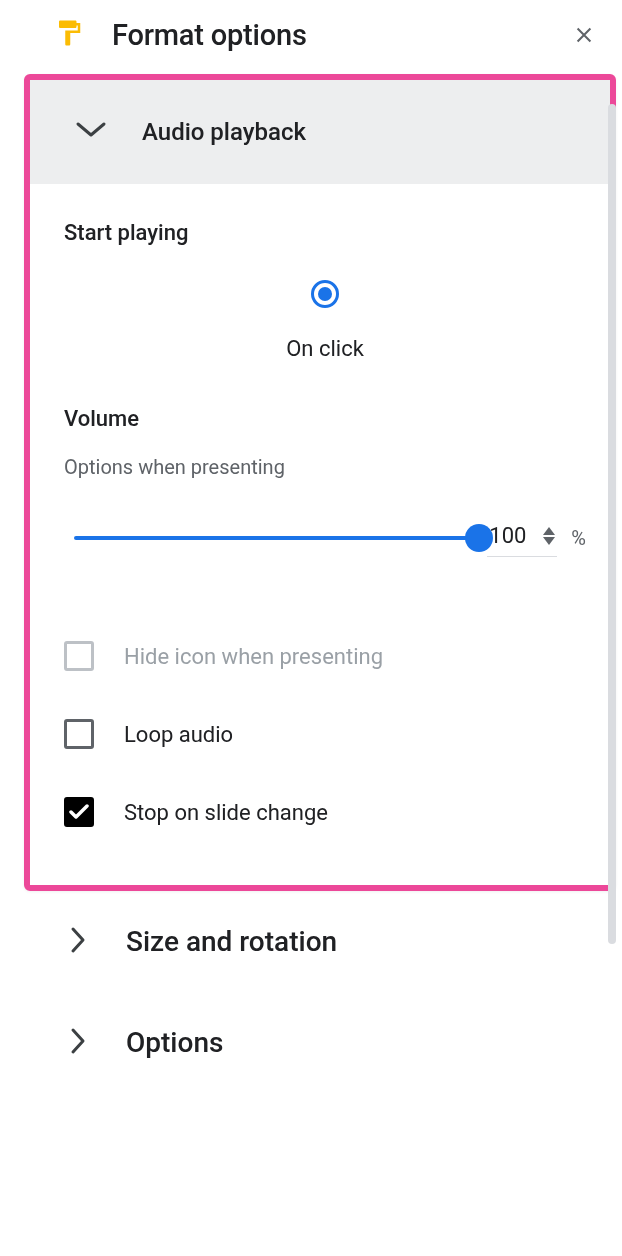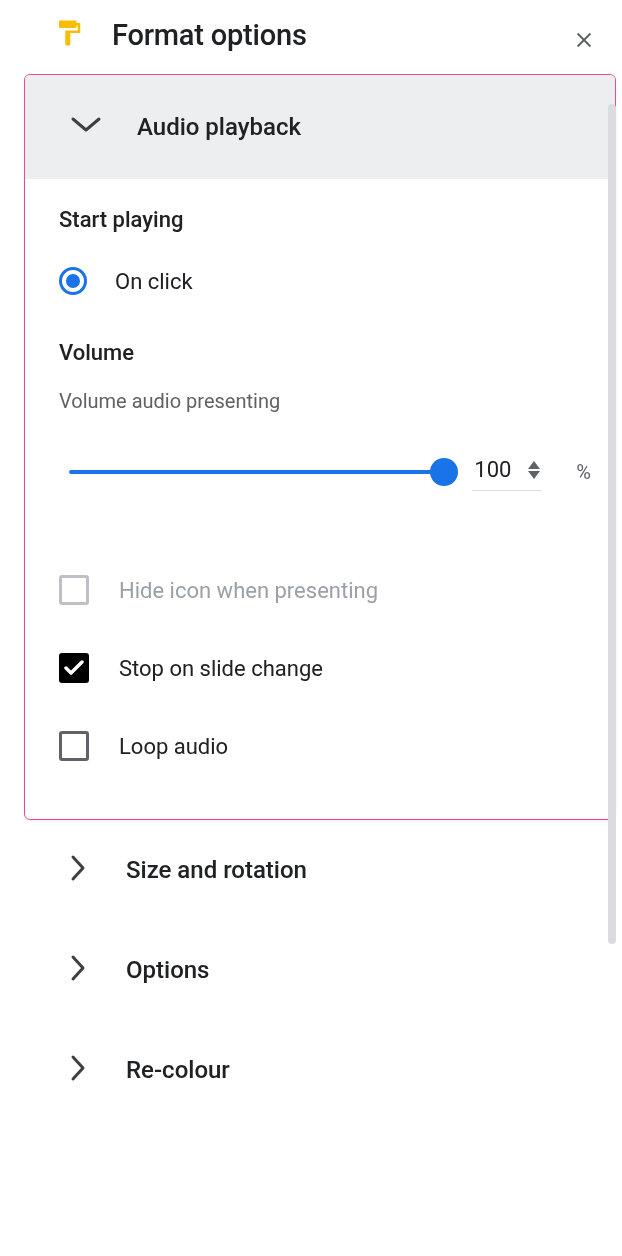--- a/index.html
+++ b/index.html
@@ -20,41 +20,41 @@
       background: #dadce0;
       border-radius: 4px;
     }
     .panel {
       width: 600px;
       margin-left: 20px;
       background: #fff;
     }
     .header {
       display: flex;
-      align-items: flex-end;
+      align-items: center;
       padding: 18px 24px 22px 34px;
       gap: 28px;
     }
     .header-title {
       font-size: 29px;
       font-weight: 500;
       color: #202124;
       flex: 1;
       letter-spacing: -0.2px;
     }
     .close-btn {
       width: 24px;
       height: 24px;
       display: flex;
       align-items: center;
       justify-content: center;
       cursor: pointer;
     }
     .section-expanded {
-      border: 1px solid #ec4899;
+      border: 6px solid #ec4899;
       border-radius: 6px;
       box-shadow: 0 1px 3px rgba(0,0,0,0.06);
       overflow: hidden;
       margin: 0 4px;
     }
     .section-header {
       display: flex;
       align-items: center;
       padding: 38px 24px 38px 44px;
       gap: 34px;
@@ -63,36 +63,38 @@
     .section-header.open {
       background: #edeeef;
     }
     .section-title {
       font-size: 24px;
       font-weight: 500;
       color: #202124;
     }
     .section-body {
       padding: 28px 24px 34px 34px;
+      margin-top: 8px;
     }
     .subheading {
       font-size: 22px;
       font-weight: 500;
       color: #202124;
       margin-bottom: 24px;
     }
     .radio-group {
       margin-bottom: 34px;
     }
     .radio-row {
       display: flex;
       align-items: center;
       gap: 28px;
       padding: 11px 0;
       cursor: pointer;
+      flex-direction: column;
     }
     .radio {
       width: 28px;
       height: 28px;
       border-radius: 50%;
       border: 3px solid #5f6368;
       position: relative;
       flex-shrink: 0;
     }
     .radio.checked {
@@ -114,21 +116,21 @@
       color: #202124;
     }
     .option-label {
       font-size: 20px;
       color: #5f6368;
       margin-bottom: 40px;
     }
     .slider-row {
       display: flex;
       align-items: center;
-      gap: 28px;
+      gap: 8px;
       margin-left: 10px;
       margin-bottom: 60px;
     }
     .slider {
       flex: 1;
       height: 4px;
       background: #1a73e8;
       position: relative;
       border-radius: 2px;
     }
@@ -199,21 +201,21 @@
       color: #9aa0a6;
     }
     .collapsed-section {
       display: flex;
       align-items: center;
       padding: 34px 24px 34px 50px;
       gap: 40px;
       cursor: pointer;
     }
     .collapsed-title {
-      font-size: 24px;
+      font-size: 28px;
       font-weight: 500;
       color: #202124;
     }
   </style>
 </head>
 <body>
 
 <div class="panel">
 
   <div class="header">
@@ -244,21 +246,21 @@
       <div class="subheading">Start playing</div>
 
       <div class="radio-group">
         <div class="radio-row">
           <div class="radio checked"></div>
           <div class="radio-label">On click</div>
         </div>
       </div>
 
       <div class="subheading">Volume</div>
-      <div class="option-label">Volume audio presenting</div>
+      <div class="option-label">Options when presenting</div>
 
       <div class="slider-row">
         <div class="slider">
           <div class="slider-thumb"></div>
         </div>
         <div class="spinner">
           <div class="spinner-value">100</div>
           <div class="spinner-arrows">
             <svg width="12" height="8" viewBox="0 0 12 8">
                 <path fill="#5f6368" d="M6 0 L12 8 L0 8 Z"></path>
@@ -270,31 +272,31 @@
         </div>
         <div class="percent">%</div>
       </div>
 
       <div class="check-row disabled">
         <div class="checkbox disabled"></div>
         <div class="check-label disabled">Hide icon when presenting</div>
       </div>
 
       <div class="check-row">
+        <div class="checkbox"></div>
+        <div class="check-label">Loop audio</div>
+      </div>
+
+      <div class="check-row">
         <div class="checkbox checked">
           <svg width="20" height="16" viewBox="0 0 20 16">
               <path stroke="#fff" stroke-width="3.5" fill="none" stroke-linecap="round" stroke-linejoin="round" d="M2 8 L7 13 L18 2"></path>
             </svg>
         </div>
         <div class="check-label">Stop on slide change</div>
-      </div>
-
-      <div class="check-row">
-        <div class="checkbox"></div>
-        <div class="check-label">Loop audio</div>
       </div>
     </div>
   </div>
 
   <div class="collapsed-section">
     <span>
       <svg width="16" height="28" viewBox="0 0 16 28">
           <path stroke="#3c4043" stroke-width="3" fill="none" stroke-linecap="round" stroke-linejoin="round" d="M3 3 L13 14 L3 25"></path>
         </svg>
     </span>
@@ -303,24 +305,16 @@
 
   <div class="collapsed-section">
     <span>
       <svg width="16" height="28" viewBox="0 0 16 28">
           <path stroke="#3c4043" stroke-width="3" fill="none" stroke-linecap="round" stroke-linejoin="round" d="M3 3 L13 14 L3 25"></path>
         </svg>
     </span>
     <div class="collapsed-title">Options</div>
   </div>
 
-  <div class="collapsed-section">
-    <span>
-      <svg width="16" height="28" viewBox="0 0 16 28">
-          <path stroke="#3c4043" stroke-width="3" fill="none" stroke-linecap="round" stroke-linejoin="round" d="M3 3 L13 14 L3 25"></path>
-        </svg>
-    </span>
-    <div class="collapsed-title">Re-colour</div>
-  </div>
 
 </div>
 
 <div class="scrollbar"></div>
 
 </body></html>

